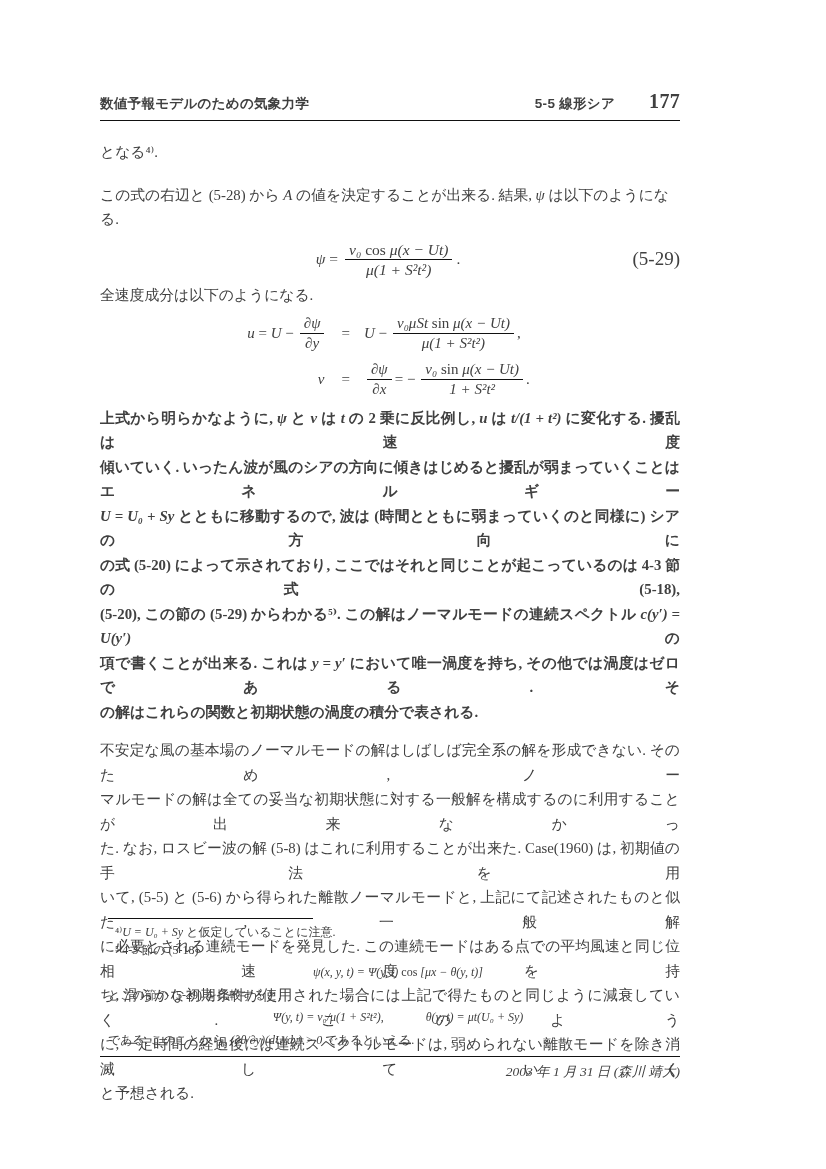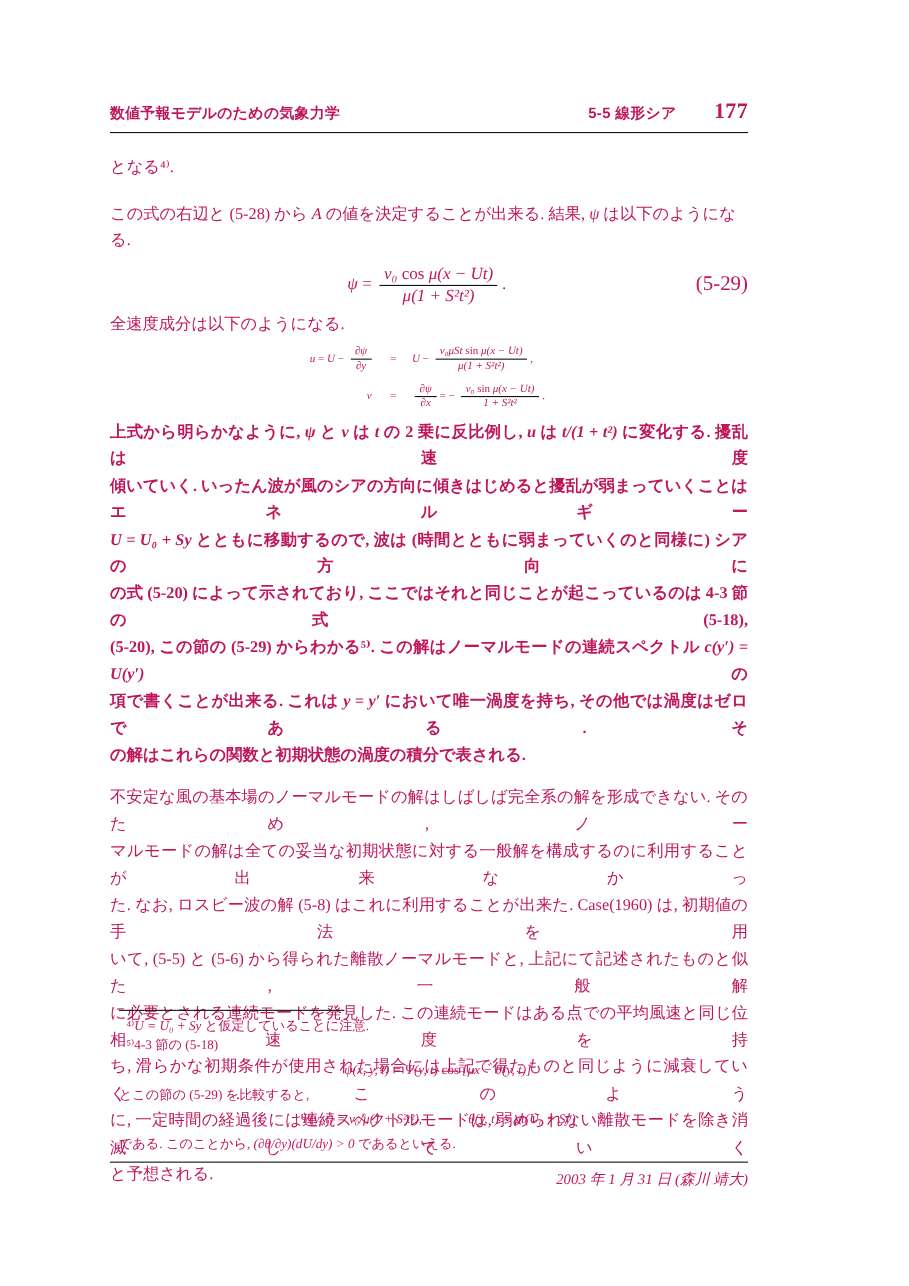--- a/index.html
+++ b/index.html
@@ -1,18 +1,18 @@
 <!DOCTYPE html>
 <html><head>
 <meta charset="utf-8">
 <style>
   html,body { margin:0; padding:0; background:#ffffff; }
   .page {
     position:relative; width:826px; height:1169px; background:#ffffff;
-    color:#be185d; font-family:"Liberation Serif","DejaVu Serif",serif;
+    color:#404040; font-family:"Liberation Serif","DejaVu Serif",serif;
     overflow:hidden;
   }
 
   
   .hdr {
     position:absolute; left:100px; top:90px; width:580px;
     display:flex; justify-content:space-between; align-items:baseline;
     border-bottom:1.5px solid #111; padding-bottom:7px;
     font-family:"Liberation Sans","DejaVu Sans",sans-serif;
     font-weight:bold; font-size:13.5px; letter-spacing:0.3px;
@@ -43,21 +43,21 @@
 
   .eq-display { display:flex; align-items:center; margin:8px 0 4px 0; font-size:15.5px; }
   .eq-lead { flex:1; }
   .eq-main { flex:0 0 auto; display:inline-flex; align-items:center; }
   .eq-main > span { margin-right:4px; }
   .eq-tag { flex:1; text-align:right; font-size:19px; }
 
   .eq-align {
     display:grid; grid-template-columns:auto auto auto;
     justify-content:center; align-items:center;
-    row-gap:8px; margin:6px 0 4px 0; font-size:10px;
+    row-gap:8px; margin:6px 0 4px 0; font-size:15px;
   }
   .col-l { justify-self:end; text-align:right; display:inline-flex; align-items:center; }
   .col-m { padding:0 14px; }
   .col-r { justify-self:start; display:inline-flex; align-items:center; }
   .col-l > span, .col-r > span { margin-right:3px; }
 
   
   .footnotes {
     position:absolute; left:108px; top:918px; width:580px;
     font-size:12px; line-height:17.5px;

